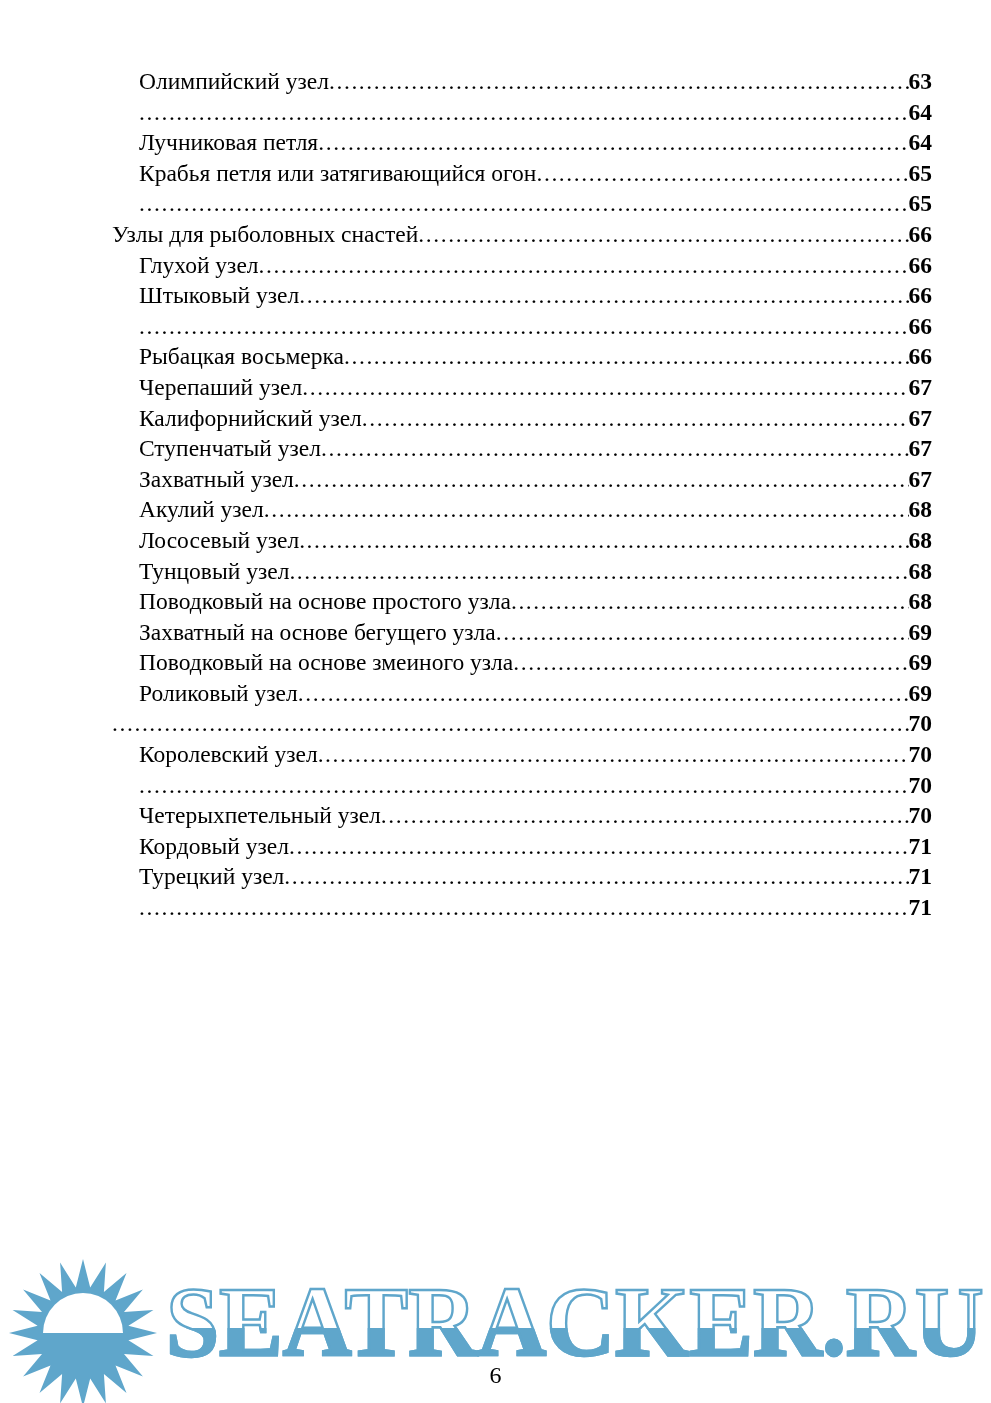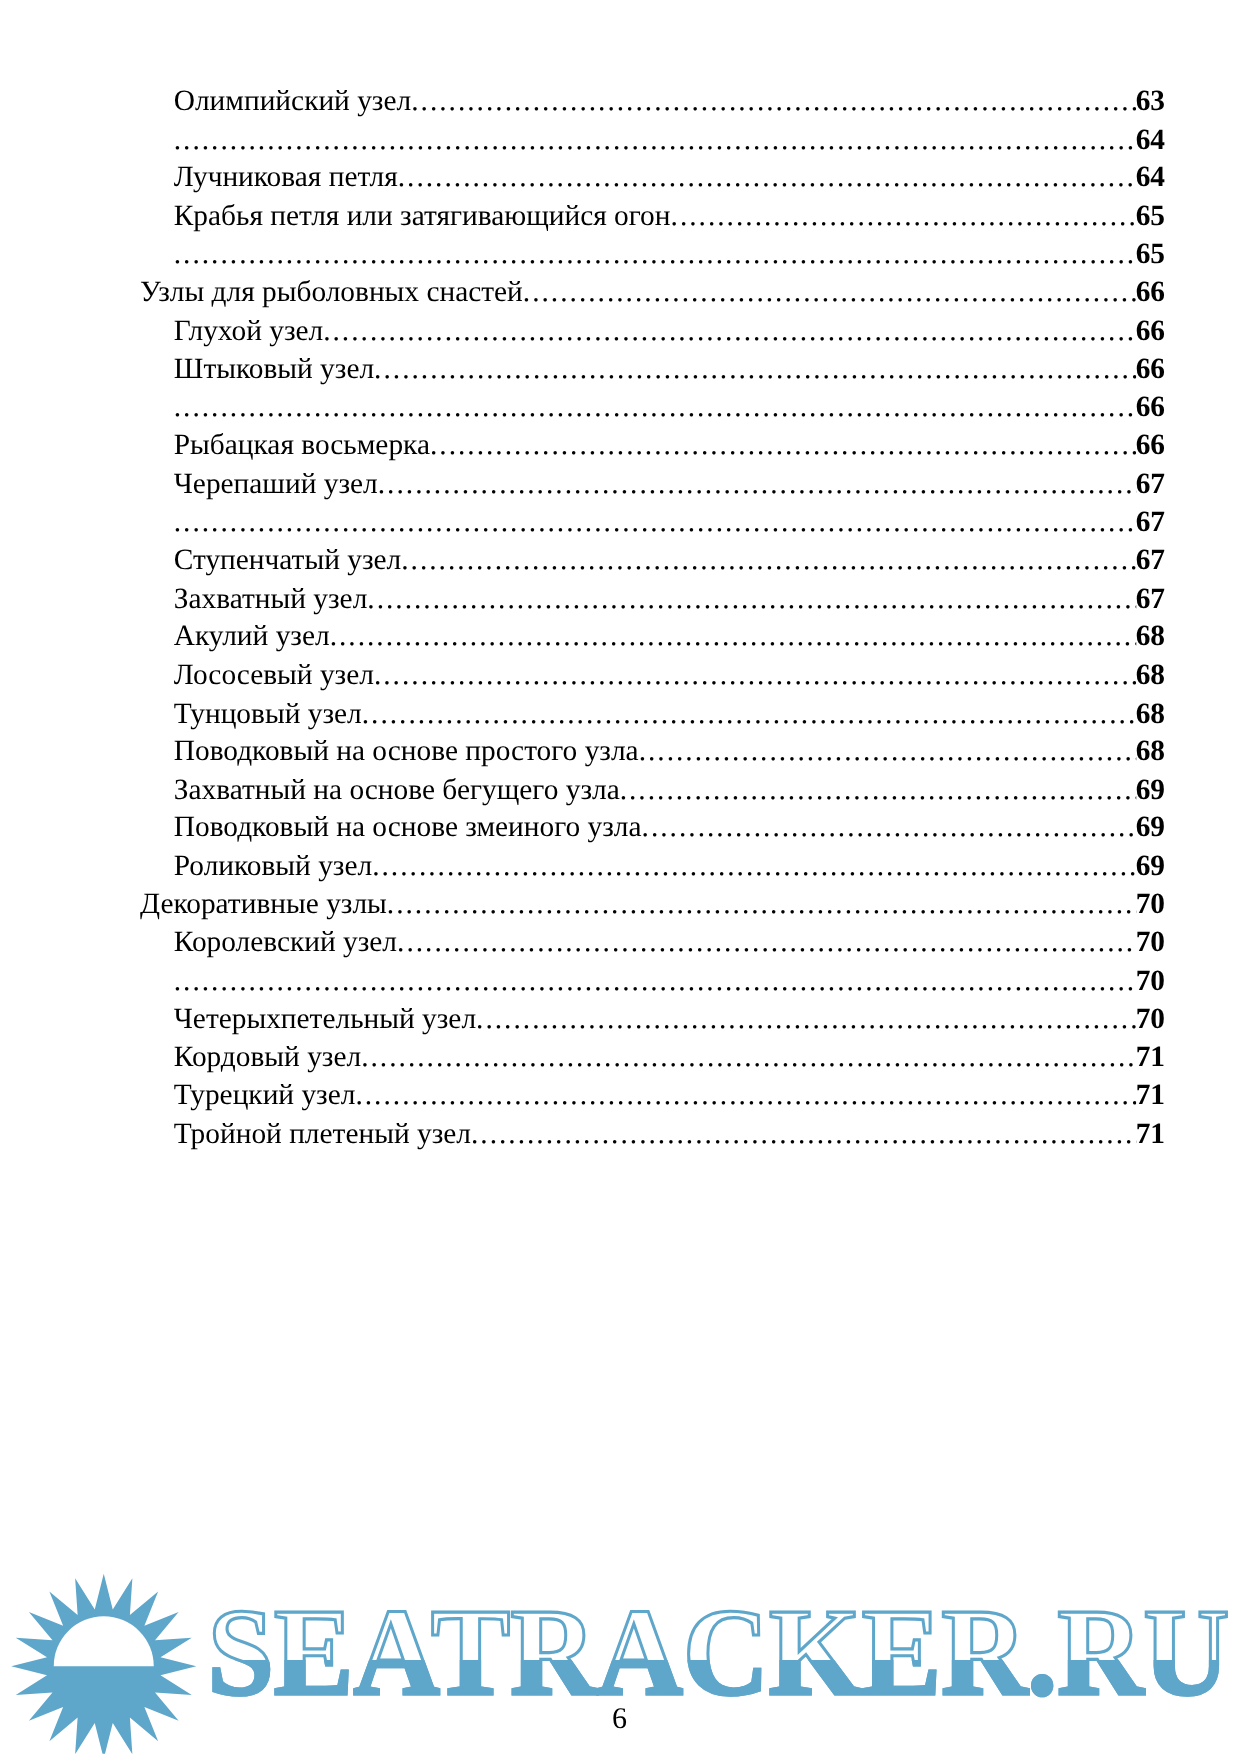--- a/index.html
+++ b/index.html
@@ -134,20 +134,21 @@
     <span class="title">Рыбацкая восьмерка</span>
     <span class="dots">................................................................................................................................................................</span>
     <span class="pagenum">66</span>
   </div>
     <div class="toc-row level-2">
     <span class="title">Черепаший узел</span>
     <span class="dots">................................................................................................................................................................</span>
     <span class="pagenum">67</span>
   </div>
     <div class="toc-row level-2">
+    <span class="title">Калифорнийский узел</span>
     <span class="dots">................................................................................................................................................................</span>
     <span class="pagenum">67</span>
   </div>
     <div class="toc-row level-2">
     <span class="title">Ступенчатый узел</span>
     <span class="dots">................................................................................................................................................................</span>
     <span class="pagenum">67</span>
   </div>
     <div class="toc-row level-2">
     <span class="title">Захватный узел</span>
@@ -183,21 +184,20 @@
     <span class="title">Поводковый на основе змеиного узла</span>
     <span class="dots">................................................................................................................................................................</span>
     <span class="pagenum">69</span>
   </div>
     <div class="toc-row level-2">
     <span class="title">Роликовый узел</span>
     <span class="dots">................................................................................................................................................................</span>
     <span class="pagenum">69</span>
   </div>
     <div class="toc-row level-1">
-    <span class="title">Декоративные узлы</span>
     <span class="dots">................................................................................................................................................................</span>
     <span class="pagenum">70</span>
   </div>
     <div class="toc-row level-2">
     <span class="title">Королевский узел</span>
     <span class="dots">................................................................................................................................................................</span>
     <span class="pagenum">70</span>
   </div>
     <div class="toc-row level-2">
     <span class="dots">................................................................................................................................................................</span>
@@ -212,21 +212,20 @@
     <span class="title">Кордовый узел</span>
     <span class="dots">................................................................................................................................................................</span>
     <span class="pagenum">71</span>
   </div>
     <div class="toc-row level-2">
     <span class="title">Турецкий узел</span>
     <span class="dots">................................................................................................................................................................</span>
     <span class="pagenum">71</span>
   </div>
     <div class="toc-row level-2">
-    <span class="title">Тройной плетеный узел</span>
     <span class="dots">................................................................................................................................................................</span>
     <span class="pagenum">71</span>
   </div>
   </div>
 
 <svg class="sun" viewBox="0 0 150 150" aria-hidden="true">
   <polygon id="sun-star" points="75.0,1.0 82.2,29.6 97.9,4.6 95.9,34.0 118.5,15.1 107.5,42.5 134.9,31.5 116.0,54.1 145.4,52.1 120.4,67.8 149.0,75.0 120.4,82.2 145.4,97.9 116.0,95.9 134.9,118.5 107.5,107.5 118.5,134.9 95.9,116.0 97.9,145.4 82.2,120.4 75.0,149.0 67.8,120.4 52.1,145.4 54.1,116.0 31.5,134.9 42.5,107.5 15.1,118.5 34.0,95.9 4.6,97.9 29.6,82.2 1.0,75.0 29.6,67.8 4.6,52.1 34.0,54.1 15.1,31.5 42.5,42.5 31.5,15.1 54.1,34.0 52.1,4.6 67.8,29.6" fill="var(--wm-color, #5fa6cb)"></polygon>
   <path d="M 35 75 A 40 40 0 0 1 115 75 Z" fill="#ffffff"></path>
 </svg>
 

